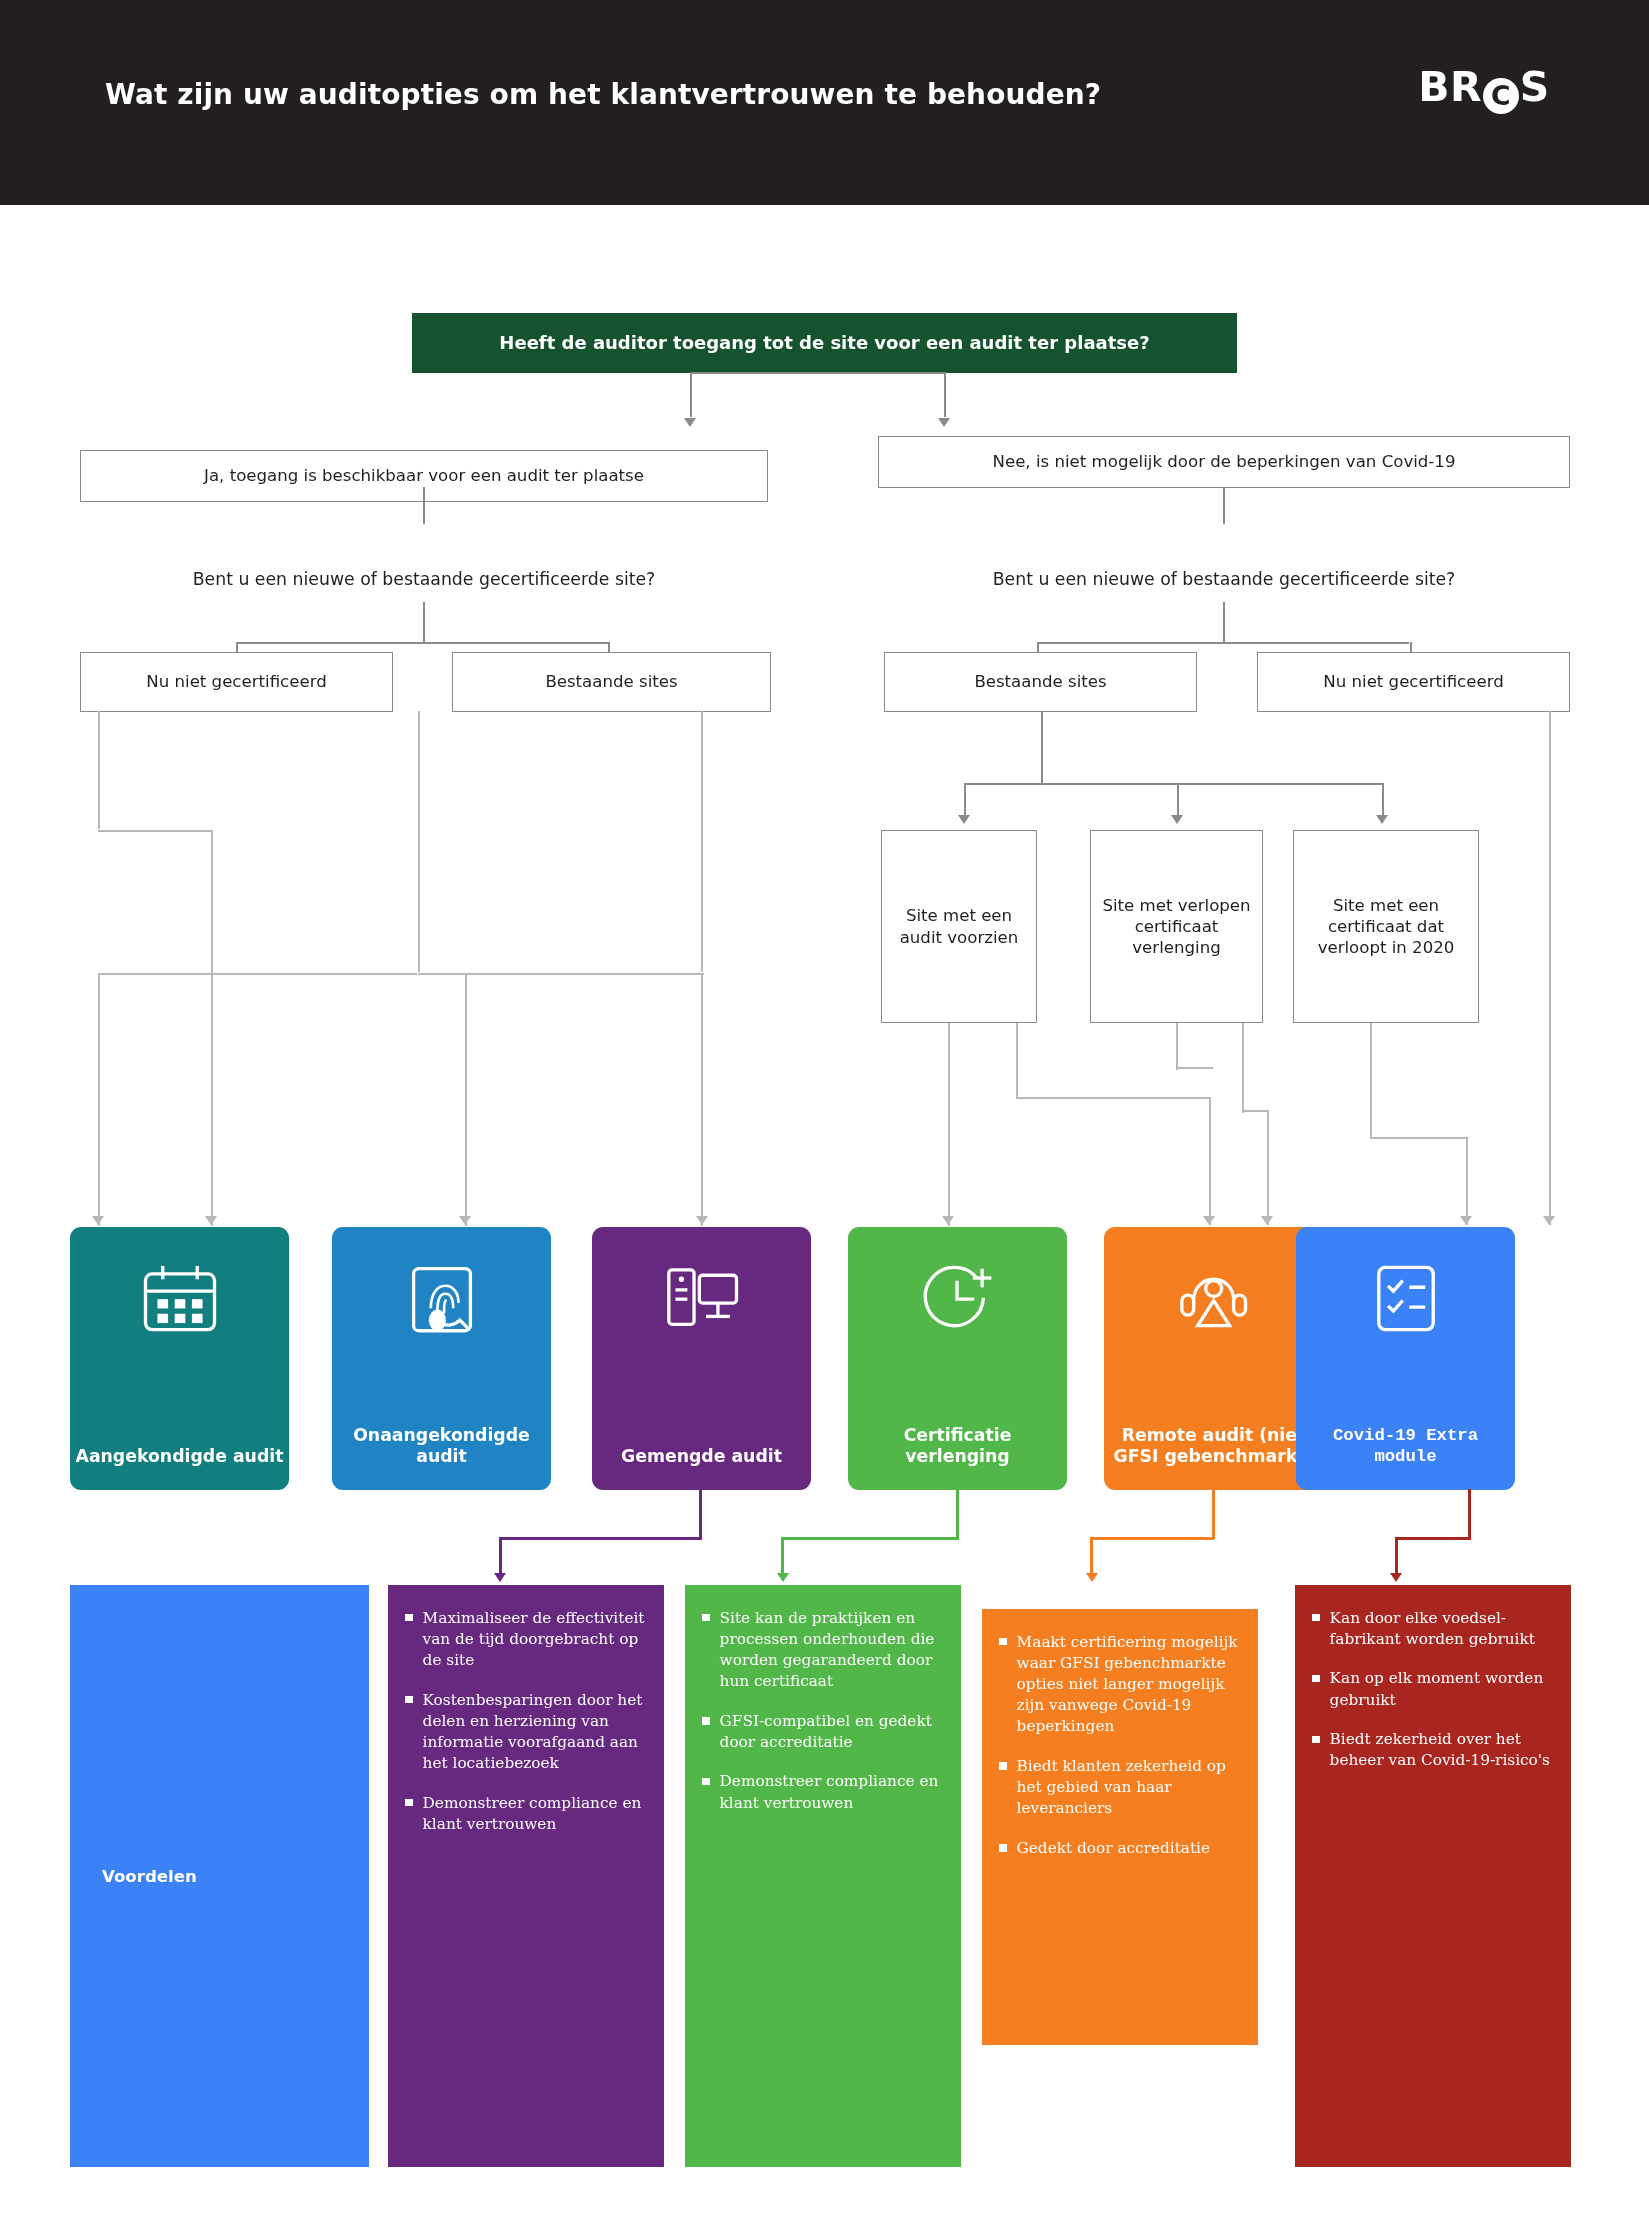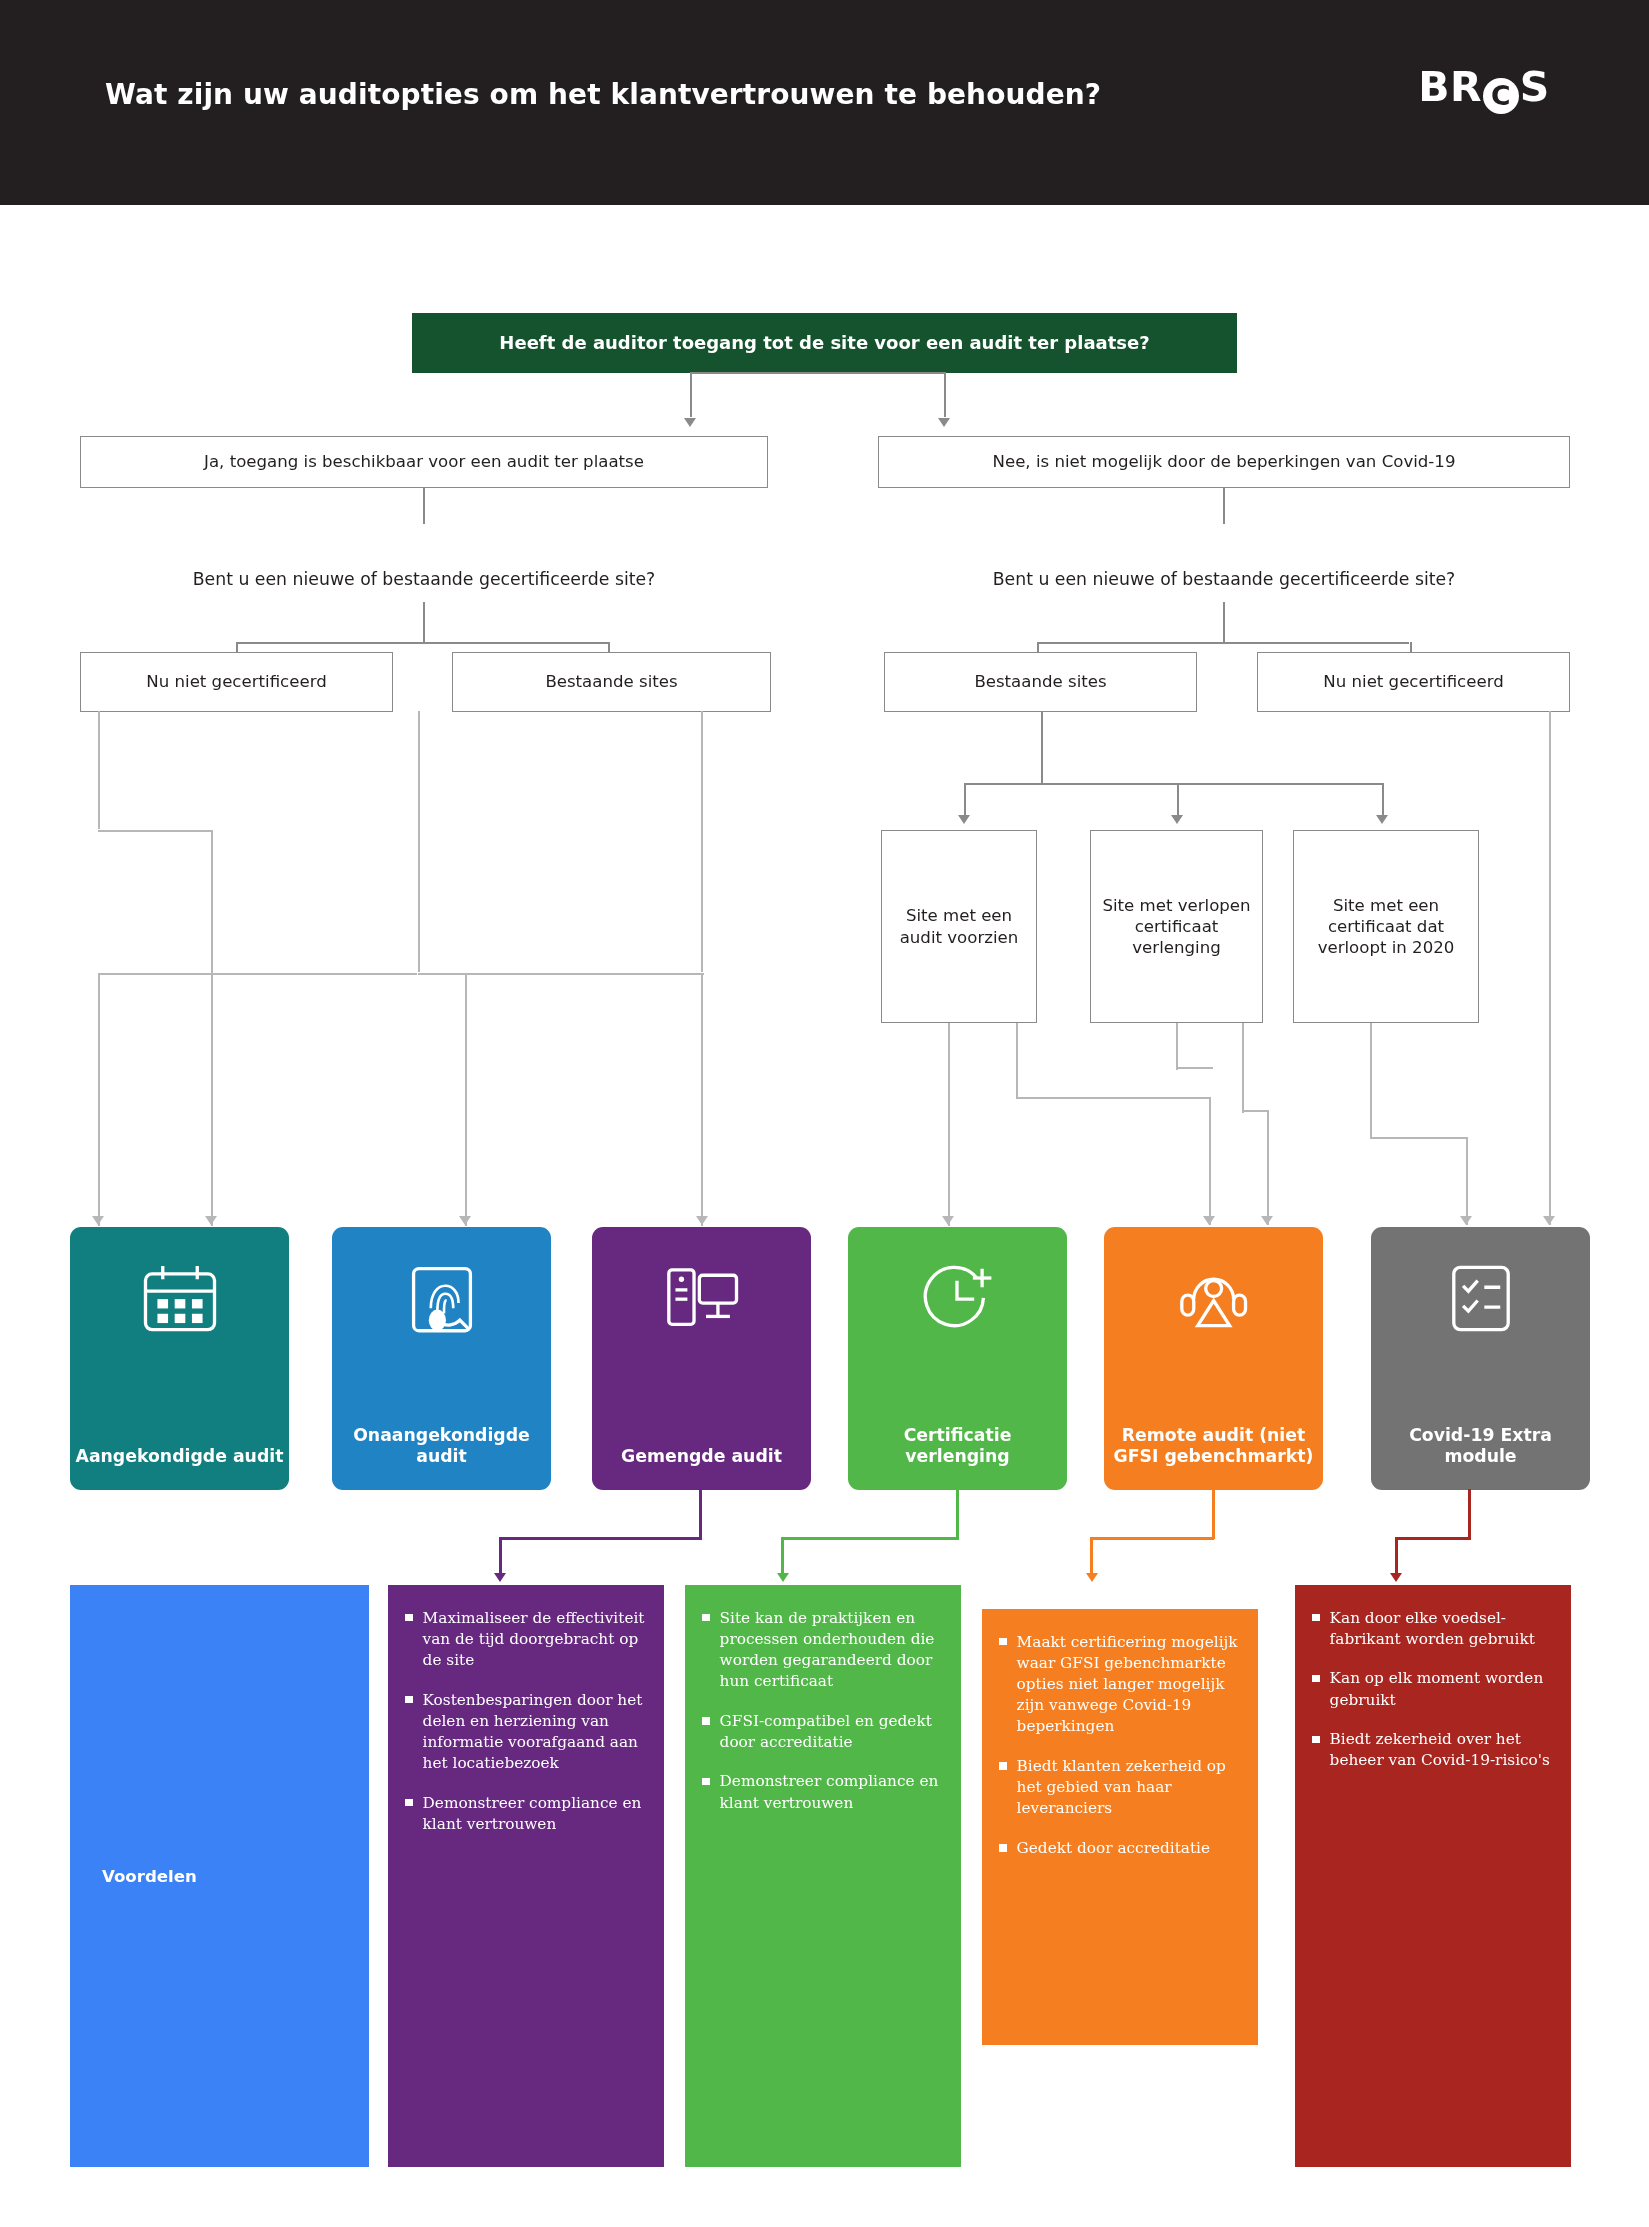--- a/index.html
+++ b/index.html
@@ -179,21 +179,21 @@
 </div>
 
 <div class="box dark" style="left:412px; top:313px; width:825px; height:60px;">Heeft de auditor toegang tot de site voor een audit ter plaatse?</div>
 
 <div class="ln v" style="left:690px; top:372px; height:45px;"></div>
 <div class="ln v" style="left:944px; top:372px; height:45px;"></div>
 <div class="ln h" style="left:690px; top:372px; width:256px;"></div>
 <div class="arrow-down" style="left:684px; top:418px;"></div>
 <div class="arrow-down" style="left:938px; top:418px;"></div>
 
-<div class="box" style="left:80px; top:436px; width:688px; height:52px;">Ja, toegang  is beschikbaar voor een audit ter plaatse</div>
+<div class="box" style="left:80px; top:450px; width:688px; height:52px;">Ja, toegang  is beschikbaar voor een audit ter plaatse</div>
 <div class="box" style="left:878px; top:436px; width:692px; height:52px;">Nee, is niet mogelijk door de beperkingen van Covid-19</div>
 
 <div class="ln v" style="left:423px; top:487px; height:37px;"></div>
 <div class="ln v" style="left:1223px; top:487px; height:37px;"></div>
 
 <div class="plain-text" style="left:80px; top:569px; width:688px;">Bent u een nieuwe of bestaande gecertificeerde site?</div>
 <div class="plain-text" style="left:878px; top:569px; width:692px;">Bent u een nieuwe of bestaande gecertificeerde site?</div>
 
 <div class="ln v" style="left:423px; top:602px; height:40px;"></div>
 <div class="ln h" style="left:236px; top:642px; width:372px;"></div>
@@ -330,21 +330,21 @@
       <path d="M32 56 a30 30 0 0 1 60 0"></path>
       <rect x="14" y="50" width="18" height="30" rx="9"></rect>
       <rect x="92" y="50" width="18" height="30" rx="9"></rect>
       <circle cx="62" cy="40" r="12"></circle>
       <path d="M38 96 l24 -38 l24 38 z"></path>
     </svg>
   </div>
   <div class="card-label">Remote audit (niet GFSI gebenchmarkt)</div>
 </div>
 
-<div class="card" id="card5" style="left:1371px; background:#737373;">
+<div class="card" id="card5" style="left:1296px; background:#3b82f6;font-family:Liberation Mono, monospace;">
   <div class="card-icon">
     <svg width="73" height="73" viewBox="0 0 110 110" fill="none" stroke="#ffffff" stroke-width="5">
       <rect x="14" y="8" width="82" height="94" rx="10"></rect>
       <polyline points="28,36 36,44 50,28"></polyline>
       <polyline points="28,66 36,74 50,58"></polyline>
       <line x1="60" y1="38" x2="84" y2="38"></line>
       <line x1="60" y1="68" x2="84" y2="68"></line>
     </svg>
   </div>
   <div class="card-label">Covid-19 Extra module</div>

